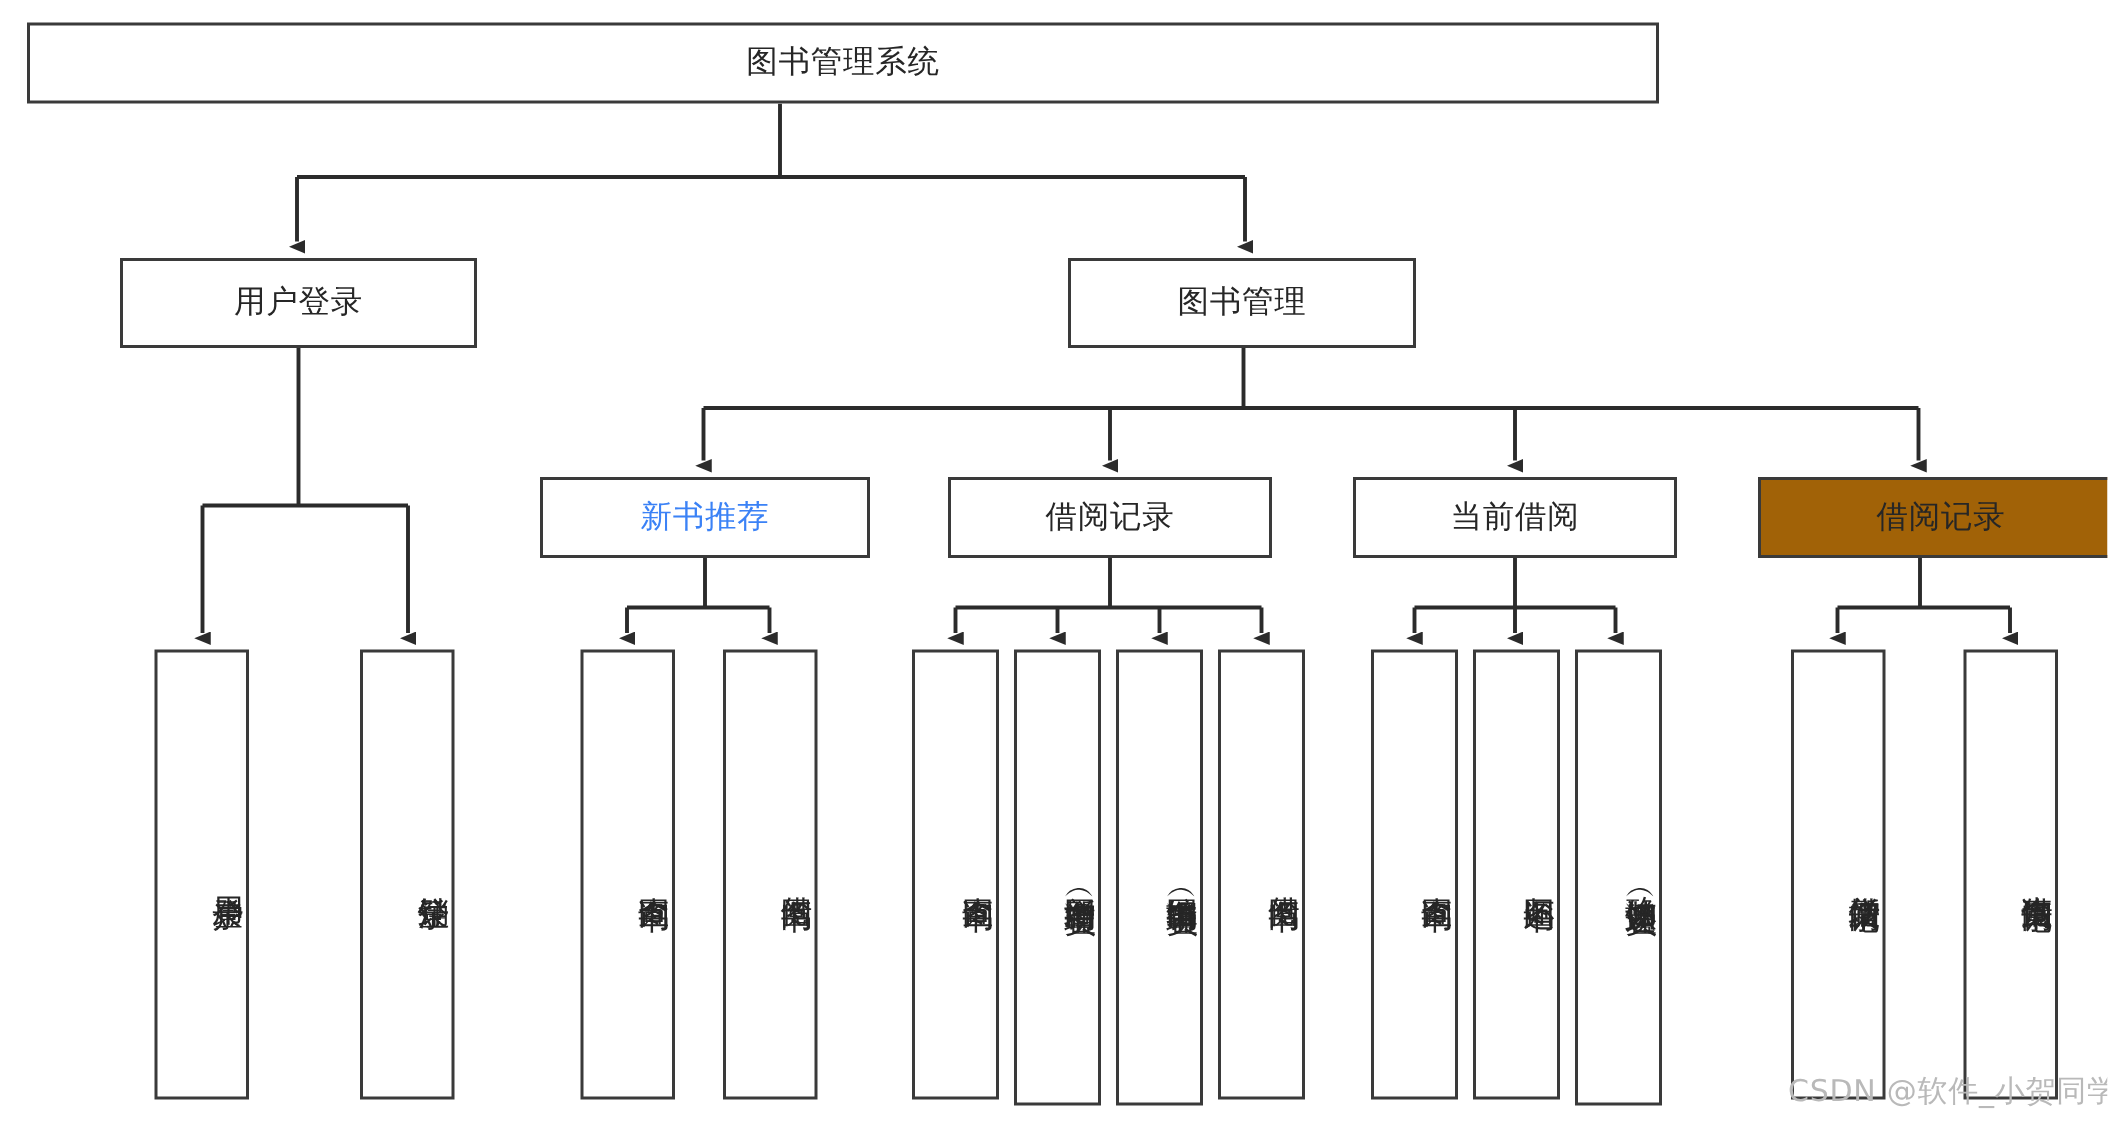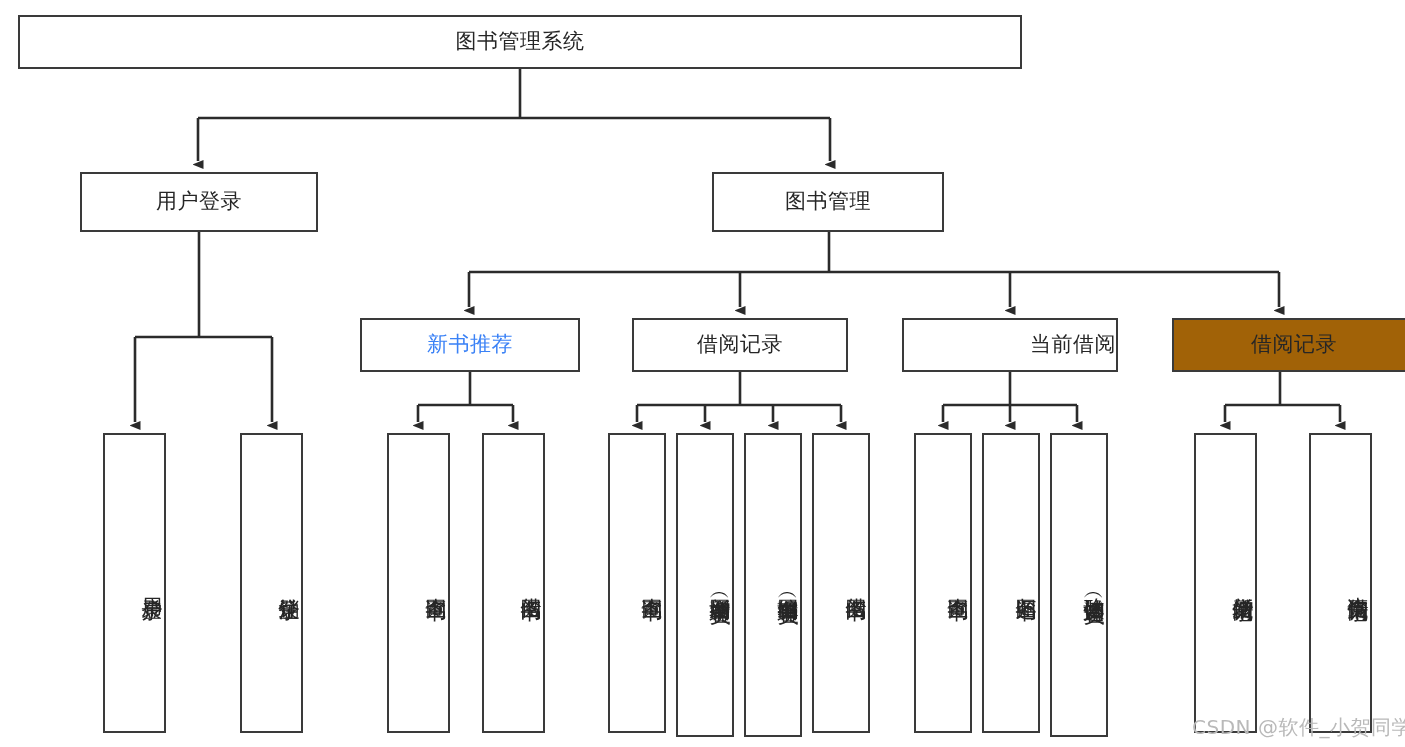--- a/index.html
+++ b/index.html
@@ -107,36 +107,36 @@
         <line x1="1010" y1="405" x2="1010" y2="422" marker-end="url(#arrow)"></line>
         <line x1="1077" y1="405" x2="1077" y2="422" marker-end="url(#arrow)"></line>
         <line x1="1280" y1="372" x2="1280" y2="405"></line>
         <line x1="1225" y1="405" x2="1340" y2="405"></line>
         <line x1="1225" y1="405" x2="1225" y2="422" marker-end="url(#arrow)"></line>
         <line x1="1340" y1="405" x2="1340" y2="422" marker-end="url(#arrow)"></line>
       </g>
   </svg>
 
   <div id="node-layer">
-      <div class="node node-h" style="left: 18px; top: 15px; width: 1004px; height: 54px; border-color: rgb(58, 58, 58); background: rgb(255, 255, 255); color: rgb(38, 38, 38); align-items: center;">
+      <div class="node node-h" style="left: 18px; top: 15px; width: 1088px; height: 54px; border-color: rgb(58, 58, 58); background: rgb(255, 255, 255); color: rgb(38, 38, 38); align-items: center;">
         <span class="vlabel">图书管理系统</span>
       </div>
       <div class="node node-h" style="left: 80px; top: 172px; width: 238px; height: 60px; border-color: rgb(58, 58, 58); background: rgb(255, 255, 255); color: rgb(38, 38, 38);">
         <span class="vlabel">用户登录</span>
       </div>
       <div class="node node-h" style="left: 712px; top: 172px; width: 232px; height: 60px; border-color: rgb(58, 58, 58); background: rgb(255, 255, 255); color: rgb(38, 38, 38); text-align: center;">
         <span class="vlabel">图书管理</span>
       </div>
       <div class="node node-h" style="left: 360px; top: 318px; width: 220px; height: 54px; border-color: rgb(58, 58, 58); background: rgb(255, 255, 255); color: #3b82f6;">
         <span class="vlabel">新书推荐</span>
       </div>
       <div class="node node-h" style="left: 632px; top: 318px; width: 216px; height: 54px; border-color: rgb(58, 58, 58); background: rgb(255, 255, 255); color: rgb(38, 38, 38);">
         <span class="vlabel">借阅记录</span>
       </div>
-      <div class="node node-h" style="left: 902px; top: 318px; width: 216px; height: 54px; border-color: rgb(58, 58, 58); background: rgb(255, 255, 255); color: rgb(38, 38, 38); justify-content: flex-end;">
+      <div class="node node-h" style="left: 902px; top: 318px; width: 216px; height: 54px; border-color: rgb(58, 58, 58); background: rgb(255, 255, 255); color: rgb(38, 38, 38);">
         <span class="vlabel">当前借阅</span>
       </div>
       <div class="node node-h" style="left: 1172px; top: 318px; width: 244px; height: 54px; border-color: rgb(58, 58, 58); background: #a16207; color: rgb(38, 38, 38); font-family: Liberation Serif, serif;">
         <span class="vlabel">借阅记录</span>
       </div>
       <div class="node node-v" style="left: 103px; top: 433px; width: 63px; height: 300px; border-color: rgb(58, 58, 58); background: rgb(255, 255, 255); color: rgb(38, 38, 38);">
         <span class="vlabel">用户登录</span>
       </div>
       <div class="node node-v" style="left: 240px; top: 433px; width: 63px; height: 300px; border-color: rgb(58, 58, 58); background: rgb(255, 255, 255); color: rgb(38, 38, 38);">
         <span class="vlabel">注销登录</span>

